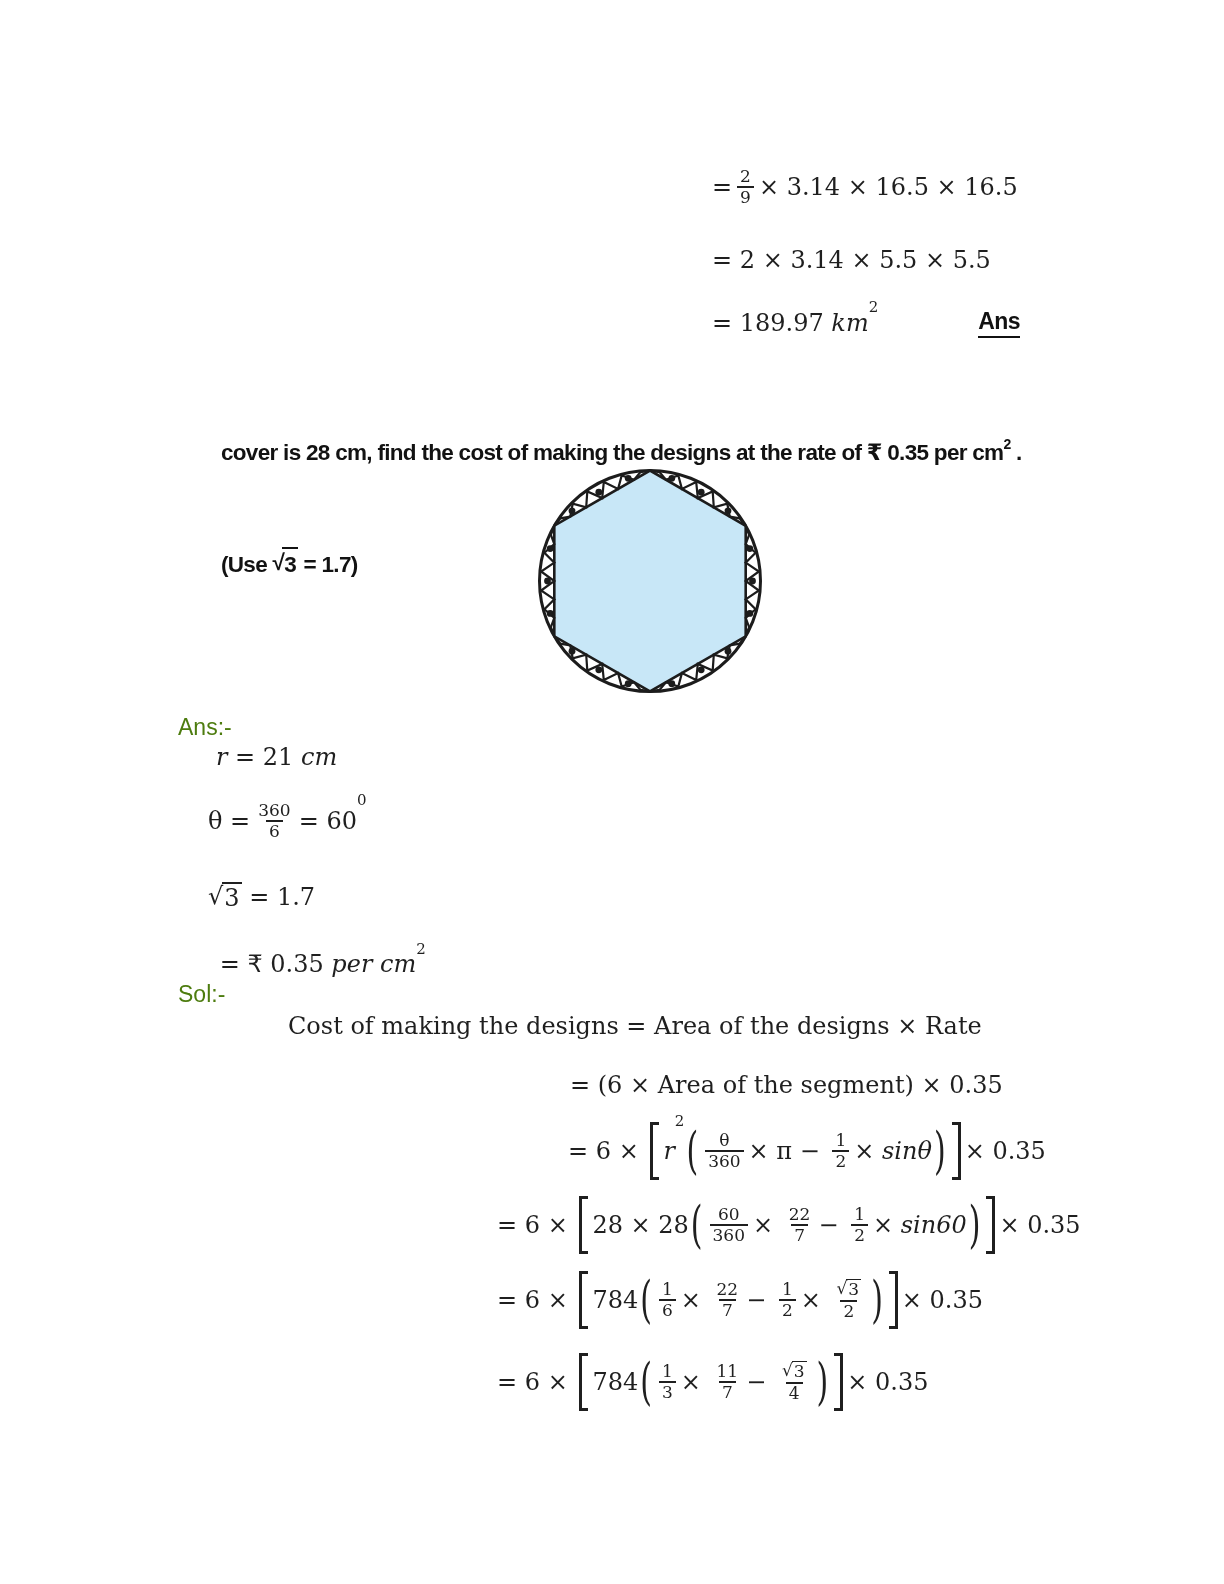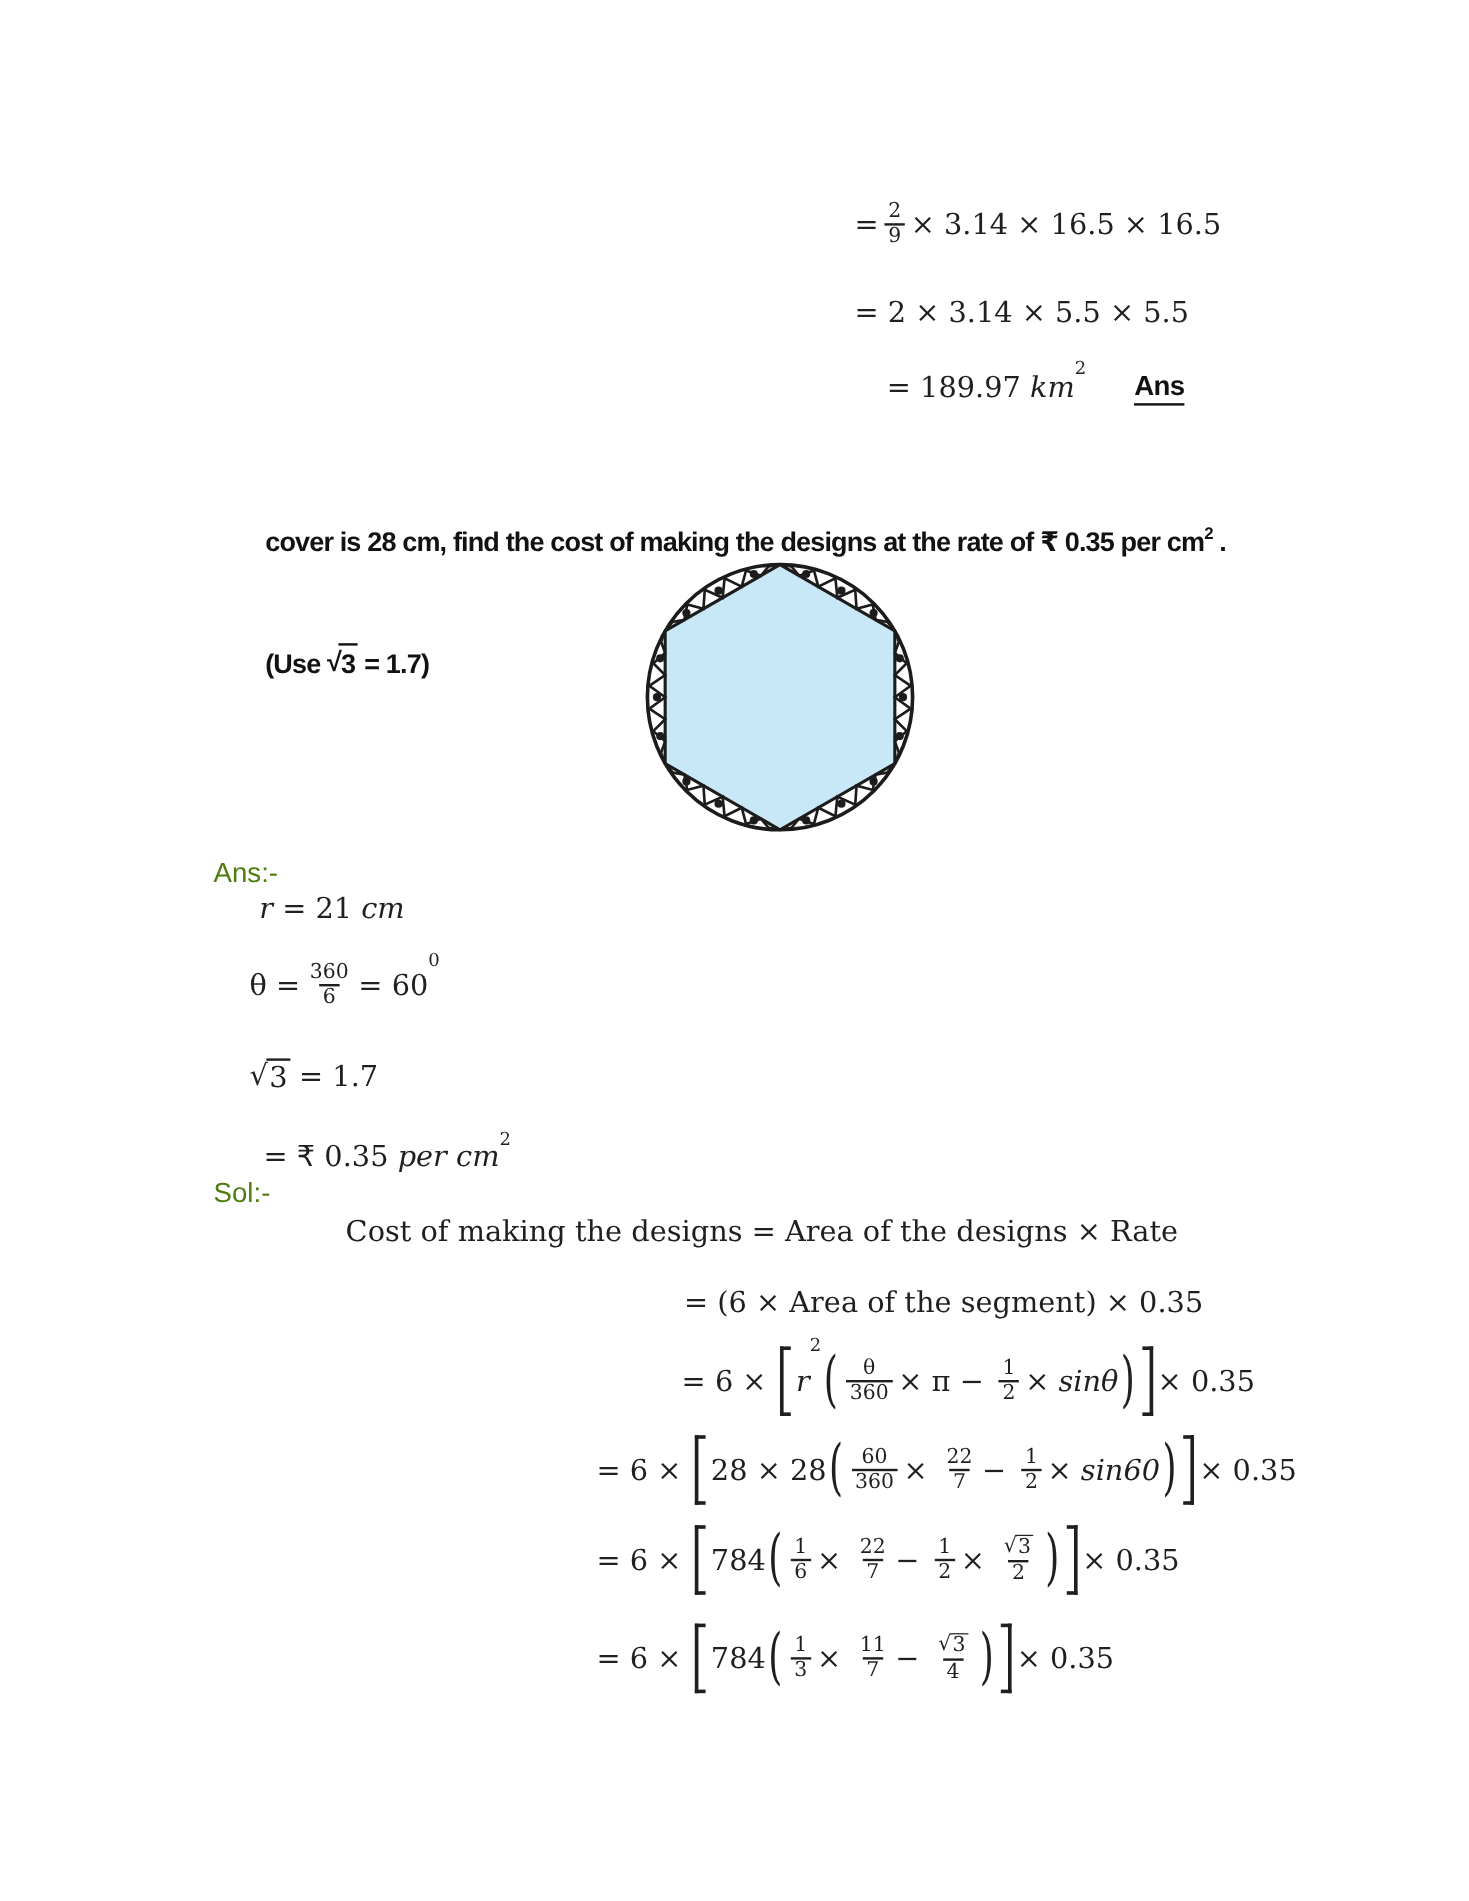--- a/index.html
+++ b/index.html
@@ -24,49 +24,49 @@
   
   .bp{display:inline-block;font-size:30px;line-height:1;transform:scaleY(1.7);margin:0 2px;flex:0 0 auto}
   
   .label{font-size:23px;color:#4d7c0f}
   
   .q{font-weight:bold;font-size:22.5px;letter-spacing:-0.7px;line-height:31px;color:#121212;white-space:pre}
   .q sup{font-size:14px;position:relative;top:-2px}
   .q .qsqrt{display:inline-flex;align-items:flex-start;vertical-align:bottom}
   .q .qsqrt .rad{border-top:2.5px solid #121212;padding:0 2px;margin-left:-2px}
   .rupee{font-family:"DejaVu Sans",sans-serif}
-  .answord{font-family:"Liberation Sans",sans-serif;font-weight:bold;font-size:23px;color:#111;border-bottom:2.5px solid #111;letter-spacing:-0.5px;margin-left:40px;padding-bottom:1px}
+  .answord{font-family:"Liberation Sans",sans-serif;font-weight:bold;font-size:23px;color:#111;border-bottom:2.5px solid #111;letter-spacing:-0.5px;margin-left:100px;padding-bottom:1px}
   figure{margin:0}
 </style>
 </head>
 <body>
 
 <div class="abs math" style="left:712px;top:167px">
   <span>=</span>
   <span class="frac">
     <span class="num">2</span>
     <span class="den">9</span>
   </span>
   <span>× 3.14 × 16.5 × 16.5</span>
 </div>
 
 <div class="abs math" style="left:712px;top:246px">
   <span>= 2 × 3.14 × 5.5 × 5.5</span>
 </div>
 
-<div class="abs math" style="left:739px;top:308px">
+<div class="abs math" style="left:712px;top:308px">
   <span>= 189.97 </span>
   <span class="it">km</span>
   <span class="sp-hi">2</span>
   <span class="answord">Ans</span>
 </div>
 
 <div class="abs q" style="left:178px;top:369px;width:900px">
   <div style="padding-left:43px"><span>cover is 28 cm, find the cost of making the designs at the rate of </span><span class="rupee">₹</span><span> 0.35 per cm</span><sup>2</sup><span> .</span></div>
-  <div style="padding-left:43px;margin-top:5px"><span>(Use </span><span class="qsqrt"><span>√</span><span class="rad">3</span></span><span> = 1.7)</span></div>
+  <div style="padding-left:43px;margin-top:17px"><span>(Use </span><span class="qsqrt"><span>√</span><span class="rad">3</span></span><span> = 1.7)</span></div>
 </div>
 
 <figure class="abs" style="left:535px;top:466px;width:230px;height:230px">
   <svg width="230" height="230" viewBox="0 0 230 230">
       <circle cx="115" cy="115" r="110.5" fill="#ffffff" stroke="#1c1c1c" stroke-width="3"></circle>
       <polygon points="115.0,4.5 210.7,59.8 210.7,170.3 115.0,225.5 19.3,170.3 19.3,59.7" fill="#c8e7f7" stroke="#1c1c1c" stroke-width="2.6"></polygon>
       <polyline points="115.0,4.5 124.5,6.1 130.9,13.7 143.3,9.4 146.9,22.9 161.2,15.9 162.8,32.1 177.7,25.5 178.8,41.3 192.3,37.7 194.7,50.5 204.5,52.3 210.7,59.8" fill="none" stroke="#1c1c1c" stroke-width="2.2" stroke-linejoin="miter"></polyline>
       <circle cx="136.8" cy="12.3" r="3.4" fill="#1c1c1c"></circle>
       <circle cx="166.2" cy="26.2" r="3.4" fill="#1c1c1c"></circle>
       <circle cx="193.0" cy="44.8" r="3.4" fill="#1c1c1c"></circle>

